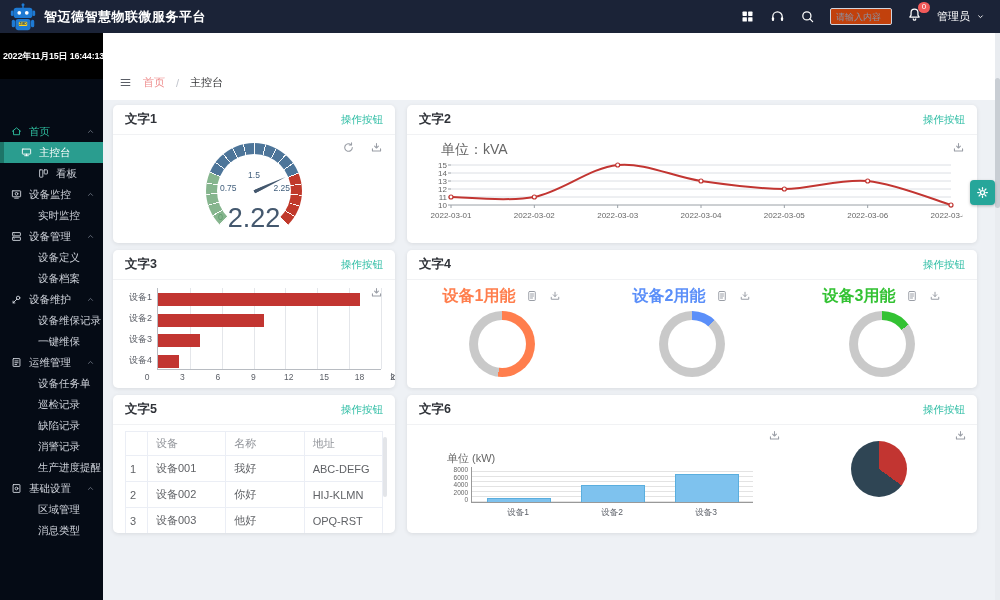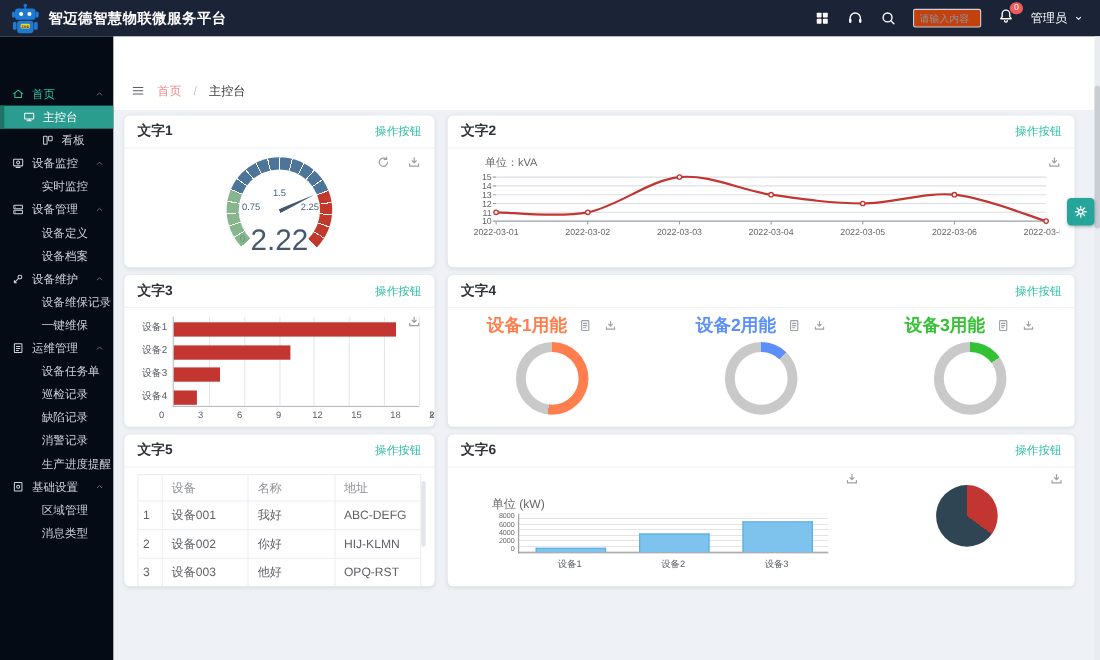--- a/index.html
+++ b/index.html
@@ -63,21 +63,21 @@
     clip-path:polygon(50% 0,100% 100%,0 100%);transform-origin:50% 100%;z-index:4;}
   .g-lbl{position:absolute;font-size:8.5px;color:#44617e;z-index:3;}
   .g-l15{top:27px;left:0;right:0;text-align:center;}
   .g-l075{top:40px;left:26px;}
   .g-l225{top:40px;right:24px;}
   .g-l0{top:69px;left:24px;color:#5f9e6e;font-size:9px;}
   .g-l3{top:69px;right:22px;color:#c0392b;font-size:9px;}
   .gauge-value{position:absolute;left:0;right:0;top:60px;text-align:center;font-size:27px;color:#44586e;z-index:3;}
 
   
-  .unit-lbl{font-size:10px;color:#666;margin:6px 0 0 34px;}
+  .unit-lbl{font-size:14px;color:#666;margin:6px 0 0 34px;}
   .linechart{margin:0 10px 0 8px;}
 
   
   .bars3{display:flex;margin:8px 14px 0 10px;position:relative;}
   .b3-labels{width:34px;display:flex;flex-direction:column;justify-content:space-between;padding:3px 5px 3px 0;}
   .b3-labels span{font-size:9px;color:#5a5e66;text-align:right;height:13px;line-height:13px;}
   .b3-plot{position:relative;flex:1;height:82px;border-left:1px solid #b8bcc2;border-bottom:1px solid #b8bcc2;}
   .b3-vline{position:absolute;top:0;bottom:0;width:1px;background:#e4e6ea;}
   .b3-bar{position:absolute;left:0;height:13px;background:#c23531;}
   .b3-ticks{position:relative;height:14px;margin-left:34px;}
@@ -187,20 +187,21 @@
       <span class="ic caret">
         <svg viewBox="0 0 24 24">
             <path d="m8 10.5 4 4 4-4"></path>
           </svg>
       </span>
     </span>
   </div>
 </div>
 
 <div class="sidebar">
+  <div class="side-datetime">2022年11月15日 16:44:13</div>
   <div class="menu" id="menu">
       <div class="menu-group accent">
         <span class="ic mi-icon">
           <svg viewBox="0 0 24 24" fill="none" stroke="currentColor" stroke-width="2" stroke-linecap="round" stroke-linejoin="round">
             <path d="M3 11.5 12 4l9 7.5"></path>
             <path d="M5.5 10v9h13v-9"></path>
           </svg>
         </span>
         <span class="mi-label">首页</span>
         <span class="ic mi-chevron">

